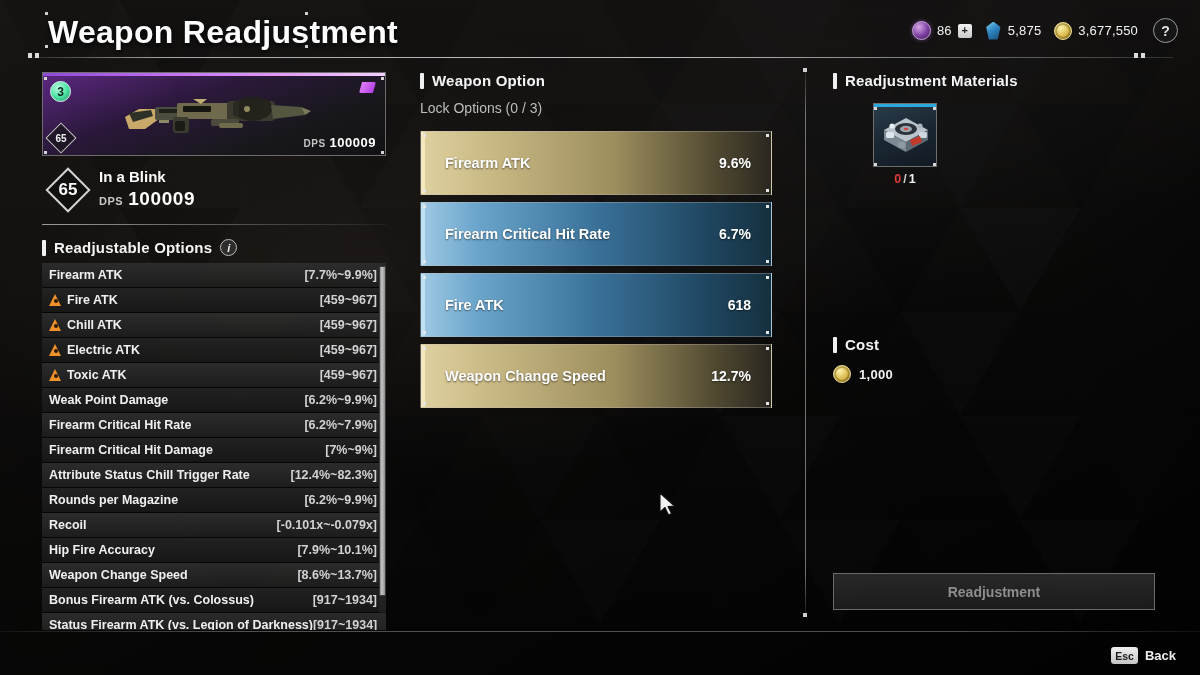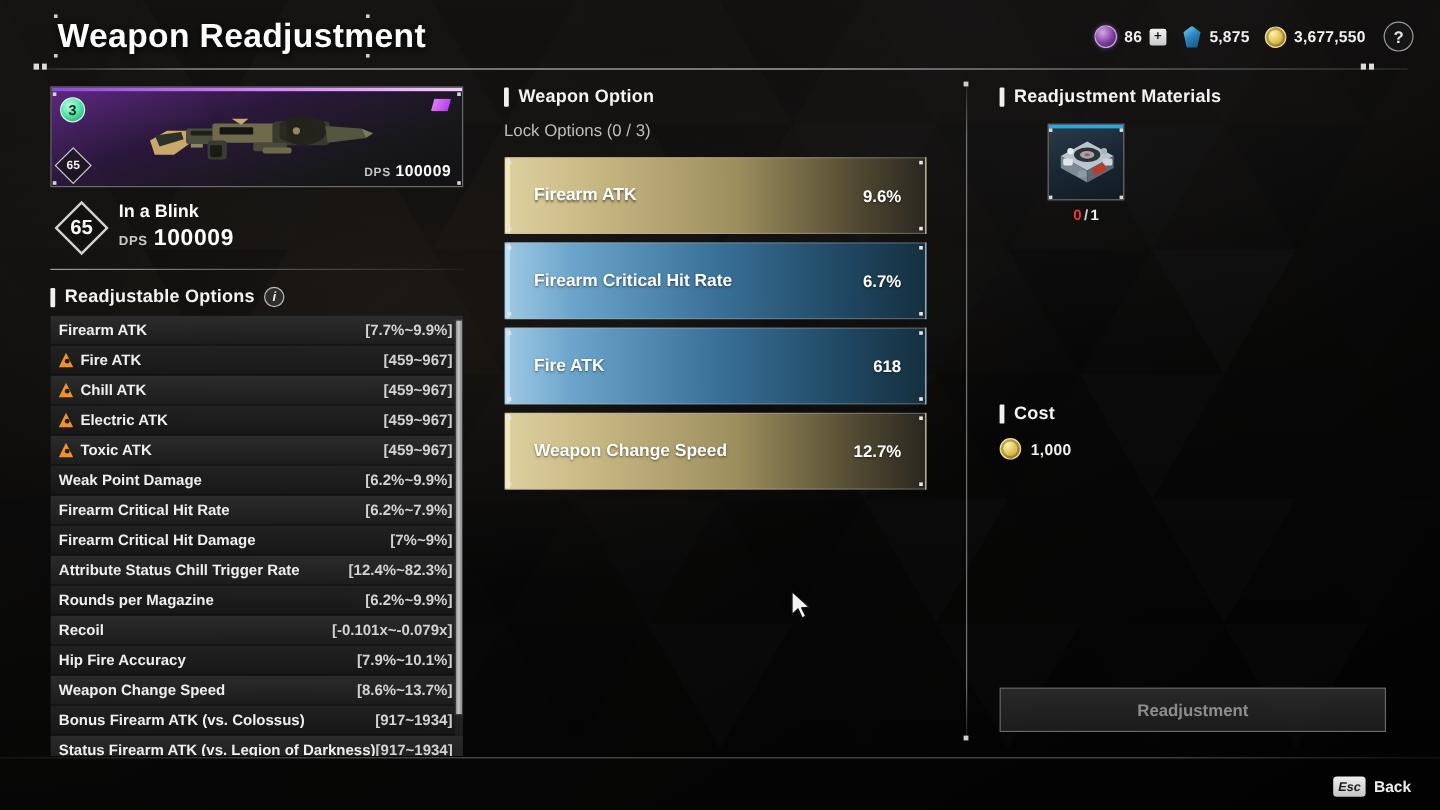--- a/index.html
+++ b/index.html
@@ -18,39 +18,39 @@
     background:
       radial-gradient(ellipse 70% 55% at 30% 38%, rgba(60,50,42,.30), rgba(0,0,0,0) 62%),
       radial-gradient(ellipse 50% 45% at 72% 20%, rgba(40,38,38,.25), rgba(0,0,0,0) 60%),
       linear-gradient(180deg, rgba(22,20,19,.55) 0%, rgba(0,0,0,.25) 30%, rgba(0,0,0,.55) 100%);
   }
 
   
   #header { position:absolute; left:0; top:0; width:1200px; height:60px; }
   #page-title {
     position:absolute; left:48px; top:14px;
-    font-size:28px; font-weight:bold; letter-spacing:.3px;
+    font-size:32px; font-weight:bold; letter-spacing:.3px;
     color:#fdfdfd; text-shadow:0 2px 5px rgba(0,0,0,.9);
   }
   .title-dot { position:absolute; width:3px; height:3px; background:#cfcfcf; }
   #td1 { left:45px; top:12px; } #td2 { left:45px; top:45px; }
   #td3 { left:305px; top:12px; } #td4 { left:305px; top:45px; }
 
   #header-rule {
     position:absolute; left:27px; top:57px; width:1146px; height:1px;
     background:linear-gradient(90deg, rgba(150,150,150,.15), rgba(215,215,215,.75) 12%, rgba(225,225,225,.85) 55%, rgba(150,150,150,.25));
   }
   .rule-cap { position:absolute; top:53px; width:11px; height:5px;
     background:linear-gradient(90deg,#dcdcdc 0 40%, transparent 40% 60%, #dcdcdc 60% 100%); }
   #cap-left { left:28px; } #cap-right { left:1134px; }
 
   
   #currencies { position:absolute; right:22px; top:18px; display:flex; align-items:center; gap:13px; }
   .cur { display:flex; align-items:center; gap:6px; }
-  .cur-val { font-size:13px; font-weight:bold; color:#f2f2f2; letter-spacing:.2px; }
+  .cur-val { font-size:13px; font-weight:normal; color:#f2f2f2; letter-spacing:.2px; }
   .orb {
     width:19px; height:19px; border-radius:50%;
     background:radial-gradient(circle at 35% 30%, #d9a7e8, #7b3fa0 55%, #3a1b52 100%);
     border:1px solid #c5a4d8; box-shadow:0 0 4px rgba(160,90,200,.6);
   }
   .plus-box {
     width:14px; height:14px; border-radius:2px;
     background:linear-gradient(180deg,#f2f2f2,#c9c9c9);
     color:#1b1b1b; font-size:11px; font-weight:bold;
     display:flex; align-items:center; justify-content:center; line-height:1;
@@ -248,21 +248,21 @@
   }
 
   
   #bottom-rule { position:absolute; left:0; top:631px; width:1200px; height:1px;
     background:linear-gradient(90deg, rgba(120,120,120,.12), rgba(170,170,170,.45) 20%, rgba(170,170,170,.45) 80%, rgba(120,120,120,.12)); }
   #footer-hint { position:absolute; right:24px; top:647px; display:flex; align-items:center; gap:7px; }
   #esc-key {
     min-width:26px; height:17px; padding:0 4px; border-radius:3px;
     background:linear-gradient(180deg,#efefef,#c5c5c5);
     color:#1c1c1c; font-size:10.5px; font-weight:bold;
-    display:flex; align-items:center; justify-content:center;font-style:italic;
+    display:flex; align-items:center; justify-content:center;
   }
   #back-label { font-size:13px; font-weight:bold; color:#ededed; }
 
   
   #cursor { position:absolute; left:658px; top:492px; width:20px; height:26px; pointer-events:none; }
 </style>
 </head>
 <body>
 
 <div id="bg-layer">

